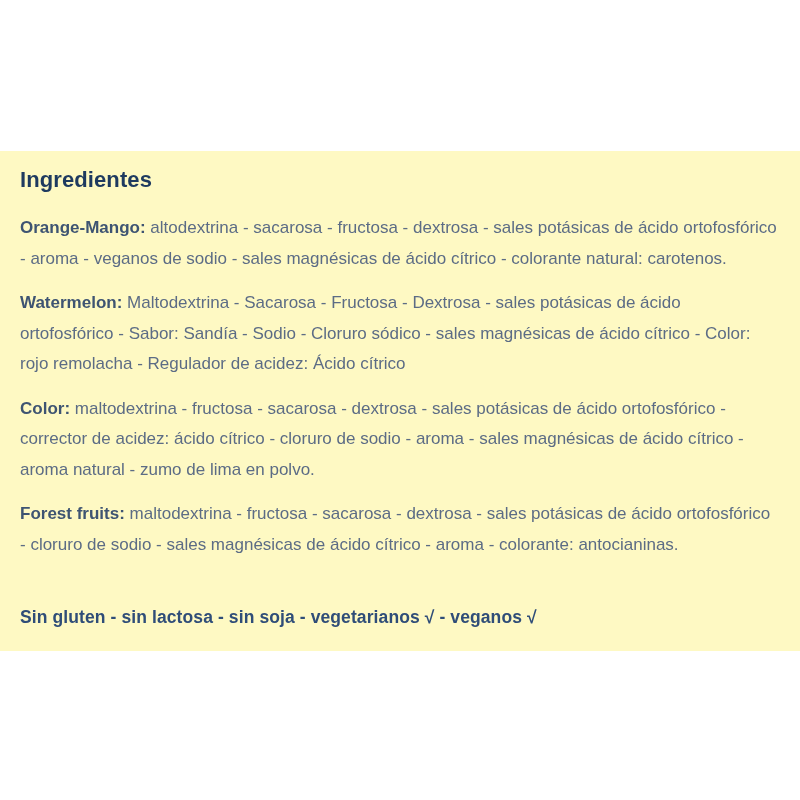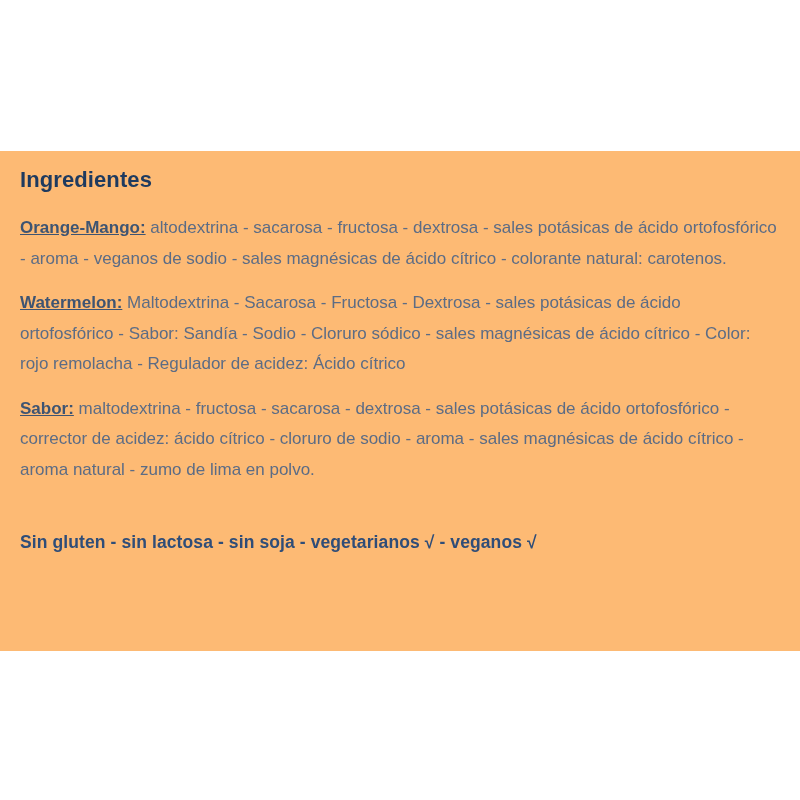--- a/index.html
+++ b/index.html
@@ -14,21 +14,21 @@
     font-family: "Liberation Sans", sans-serif;
     overflow: hidden;
   }
   .ingredients-panel {
     position: absolute;
     top: 151px;
     left: 0;
     width: 800px;
     height: 500px;
     box-sizing: border-box;
-    background: #fdba74;
+    background: #fef9c3;
     padding: 16px 22px 4px 20px;
   }
   .ingredients-heading {
     margin: 0 0 20px 0;
     font-size: 22px;
     line-height: 26px;
     font-weight: 700;
     color: #1e3a5f;
     letter-spacing: 0.1px;
   }
@@ -36,21 +36,20 @@
     margin: 0 0 14px 0;
     font-size: 17px;
     line-height: 30.5px;
     font-weight: 400;
     color: #5c6c85;
     max-width: 760px;
   }
   .flavor-label {
     font-weight: 700;
     color: #3e5472;
-    text-decoration: underline;
   }
   .dietary-line {
     margin: 42px 0 0 0;
     font-size: 17.5px;
     line-height: 30px;
     font-weight: 700;
     color: #2f4d78;
     letter-spacing: 0.1px;
   }
 </style>
@@ -65,20 +64,24 @@
     <strong class="flavor-label">Orange-Mango:</strong>
     <span>altodextrina - sacarosa - fructosa - dextrosa - sales potásicas de ácido ortofosfórico - aroma - veganos de sodio -  sales magnésicas de ácido cítrico - colorante natural: carotenos.</span>
   </p>
 
   <p class="ingredient-paragraph">
     <strong class="flavor-label">Watermelon:</strong>
     <span>Maltodextrina - Sacarosa - Fructosa - Dextrosa - sales potásicas de ácido ortofosfórico - Sabor: Sandía - Sodio - Cloruro sódico - sales magnésicas de ácido cítrico - Color: rojo remolacha - Regulador de acidez: Ácido cítrico</span>
   </p>
 
   <p class="ingredient-paragraph">
-    <strong class="flavor-label">Sabor:</strong>
+    <strong class="flavor-label">Color:</strong>
     <span>maltodextrina - fructosa - sacarosa - dextrosa - sales potásicas de ácido ortofosfórico - corrector de acidez: ácido cítrico - cloruro de sodio - aroma - sales magnésicas de ácido cítrico - aroma natural - zumo de lima en polvo.</span>
   </p>
 
+  <p class="ingredient-paragraph">
+    <strong class="flavor-label">Forest fruits:</strong>
+    <span>maltodextrina - fructosa - sacarosa - dextrosa - sales potásicas de ácido ortofosfórico - cloruro de sodio - sales magnésicas de ácido cítrico - aroma - colorante: antocianinas.</span>
+  </p>
 
   <p class="dietary-line">Sin gluten - sin lactosa - sin soja - vegetarianos √ - veganos √</p>
 
 </div>
 
 </body></html>

